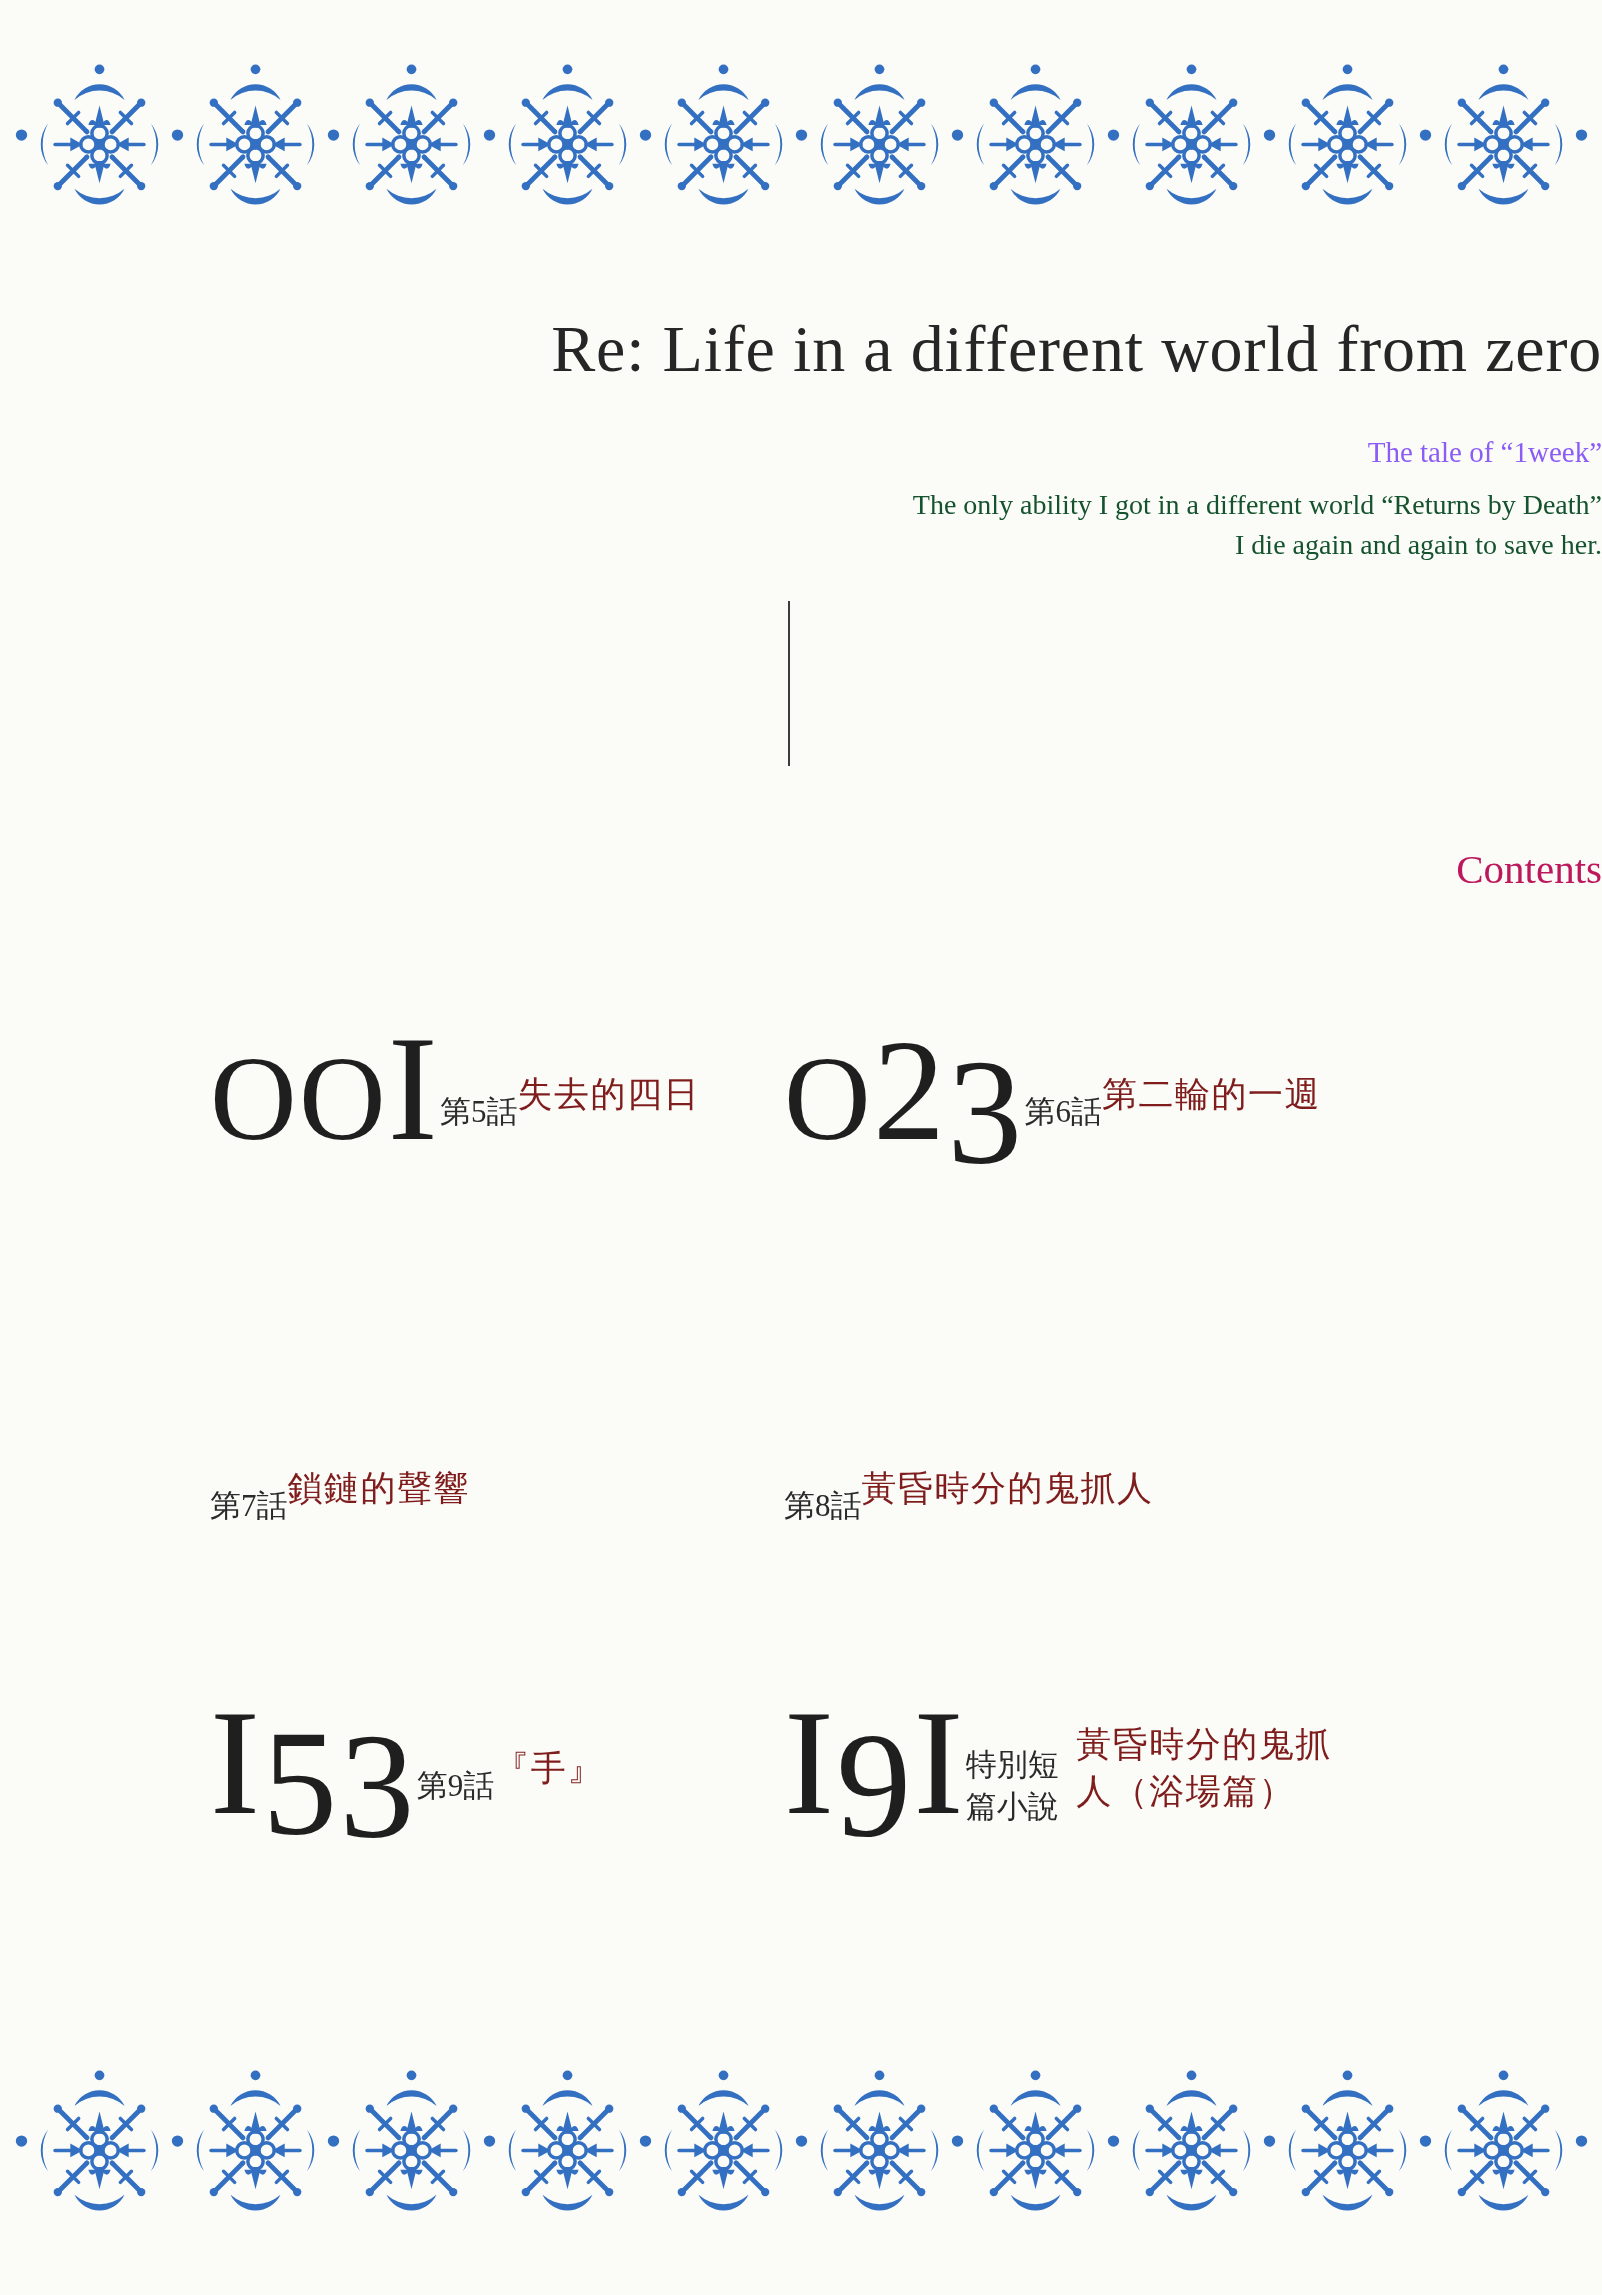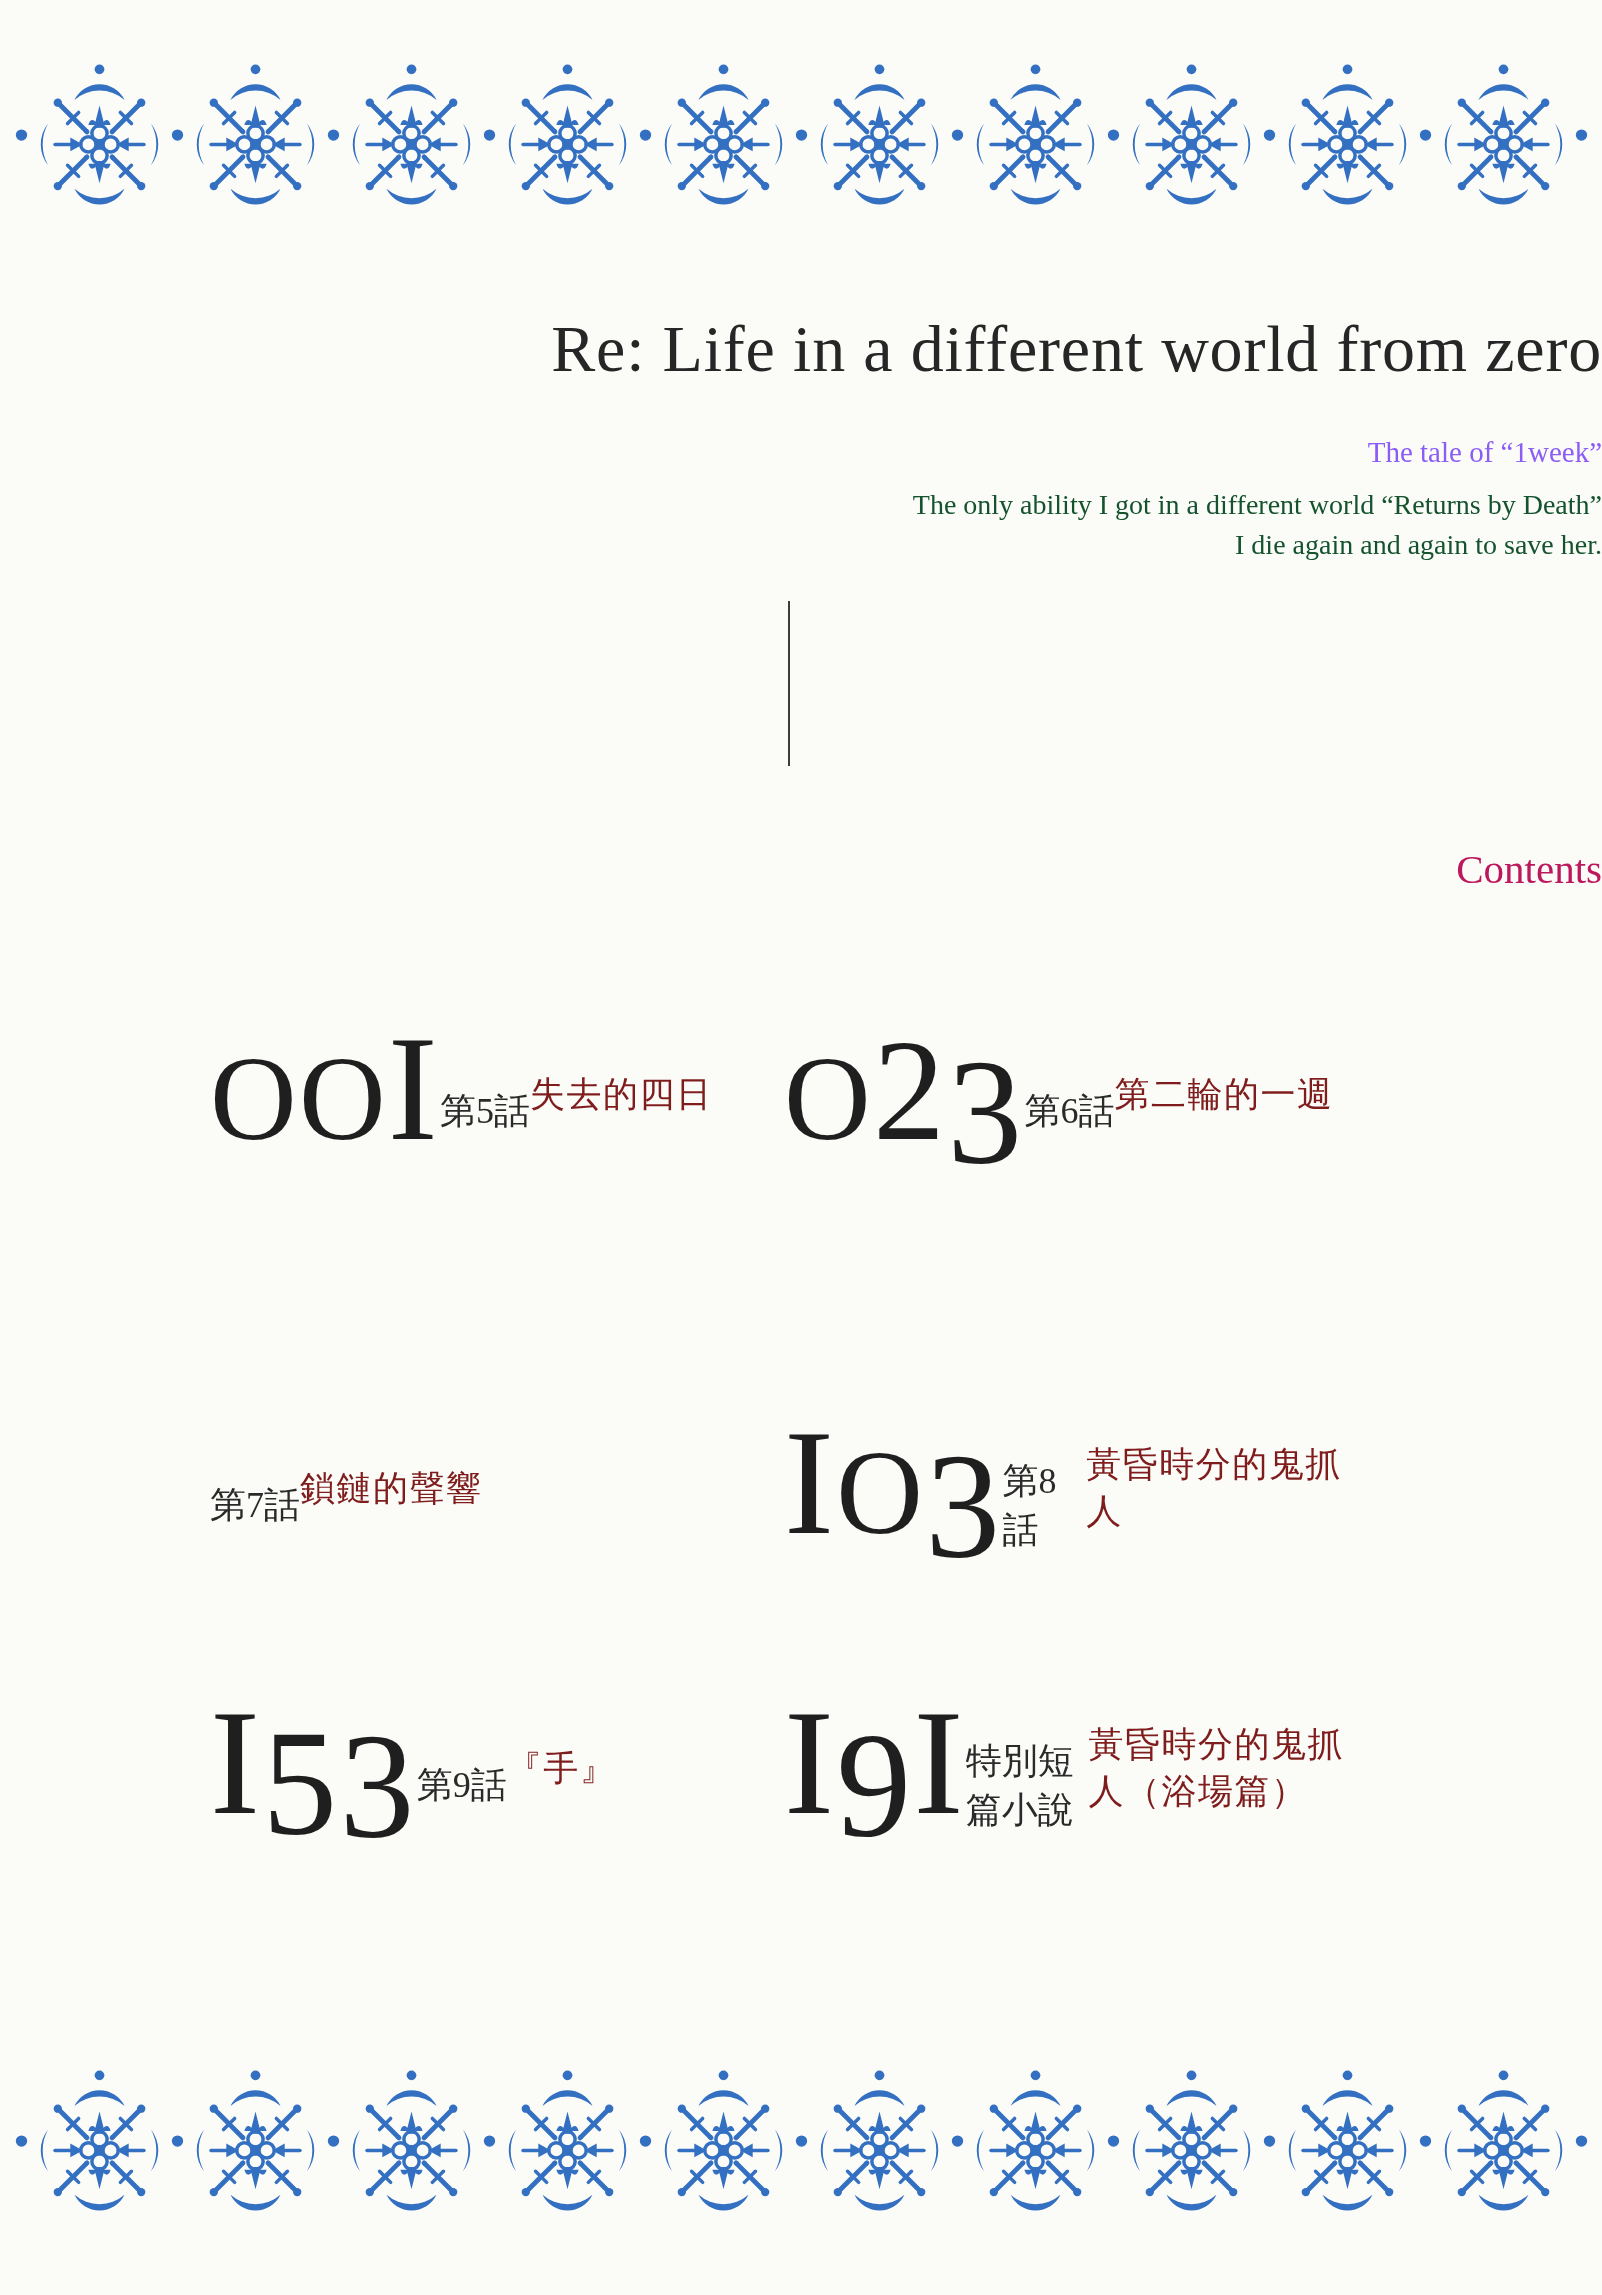--- a/index.html
+++ b/index.html
@@ -46,21 +46,21 @@
   .osf{
     font-size:150px;line-height:1;letter-spacing:.015em;color:#1f1f1f;
     white-space:nowrap;
   }
   .osf span{display:inline-block;}
   .osf .d0{font-size:.80em;}
   .osf .d2{font-size:.96em;}
   .osf .d3{transform:translateY(.16em);}
   .osf .d5{transform:translateY(.14em);}
   .osf .d9{transform:translateY(.15em);}
-  .chapter-label{margin-top:35px;font-size:36px;color:#2a2a2a;}
+  .chapter-label{margin-top:35px;font-size:31px;color:#2a2a2a;}
   .chapter-title{font-size:35px;color:#7f1d1d;letter-spacing:1.5px;}
 </style>
 </head>
 <body>
 
 <div class="border border-top">
   <svg class="sep" viewBox="0 0 24 212" xmlns="http://www.w3.org/2000/svg" aria-hidden="true">
     <circle cx="12" cy="106" r="8" fill="currentColor"></circle>
   </svg>
 
@@ -602,23 +602,20 @@
     <div class="chapter-label">第6話</div>
     <div class="chapter-title">第二輪的一週</div>
   </div>
 
   <div class="toc-entry">
     <div class="chapter-label">第7話</div>
     <div class="chapter-title">鎖鏈的聲響</div>
   </div>
 
   <div class="toc-entry">
-    <div class="num-box">
-      <div class="osf"><span class="d1">I</span><span class="d0">O</span><span class="d3">3</span></div>
-    </div>
     <div class="chapter-label">第8話</div>
     <div class="chapter-title">黃昏時分的鬼抓人</div>
   </div>
 
   <div class="toc-entry">
     <div class="num-box">
       <div class="osf"><span class="d1">I</span><span class="d5">5</span><span class="d3">3</span></div>
     </div>
     <div class="chapter-label">第9話</div>
     <div class="chapter-title">『手』</div>

